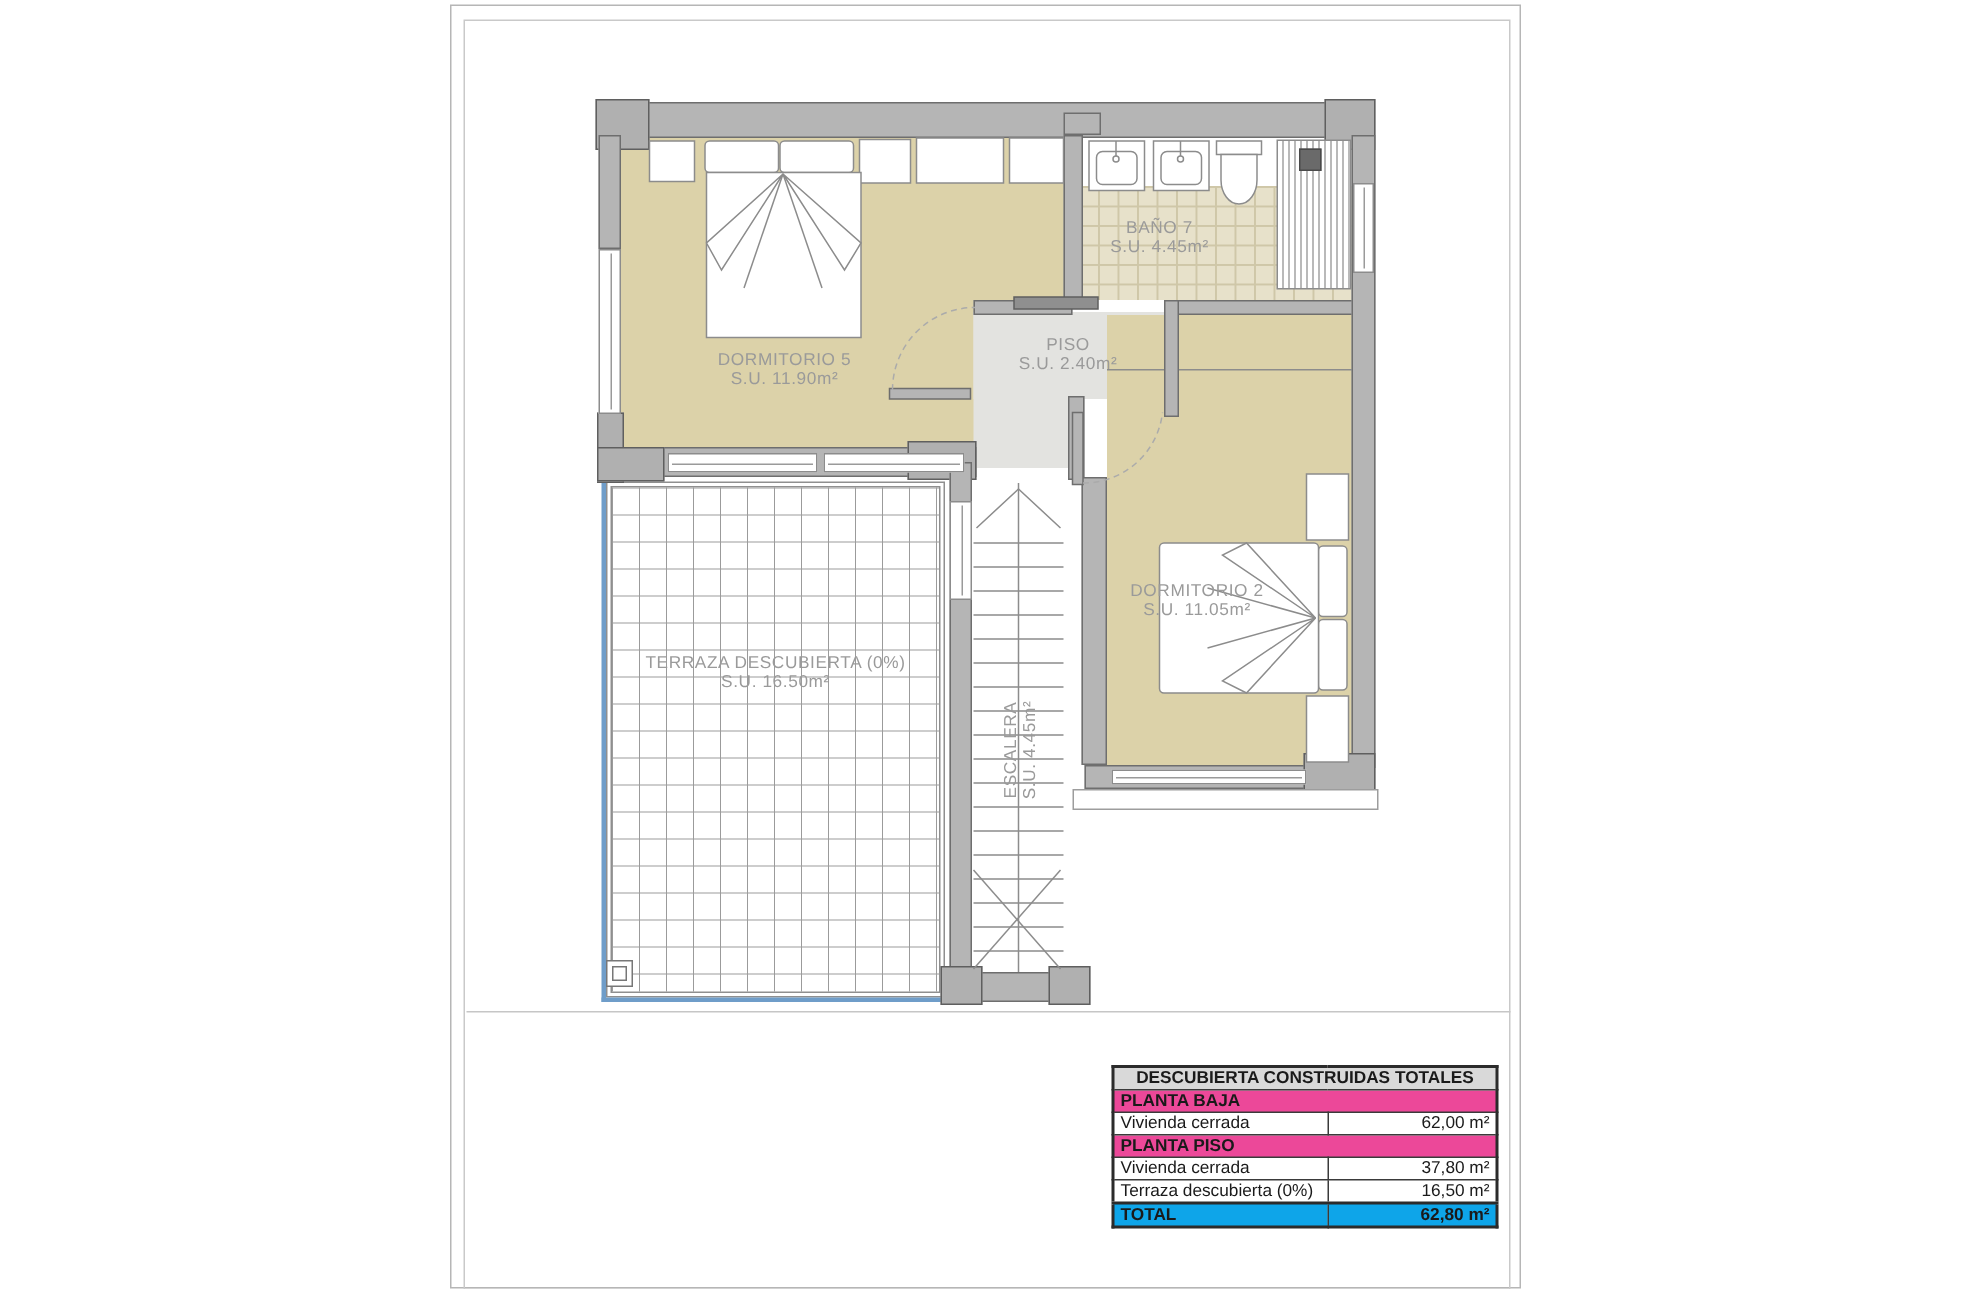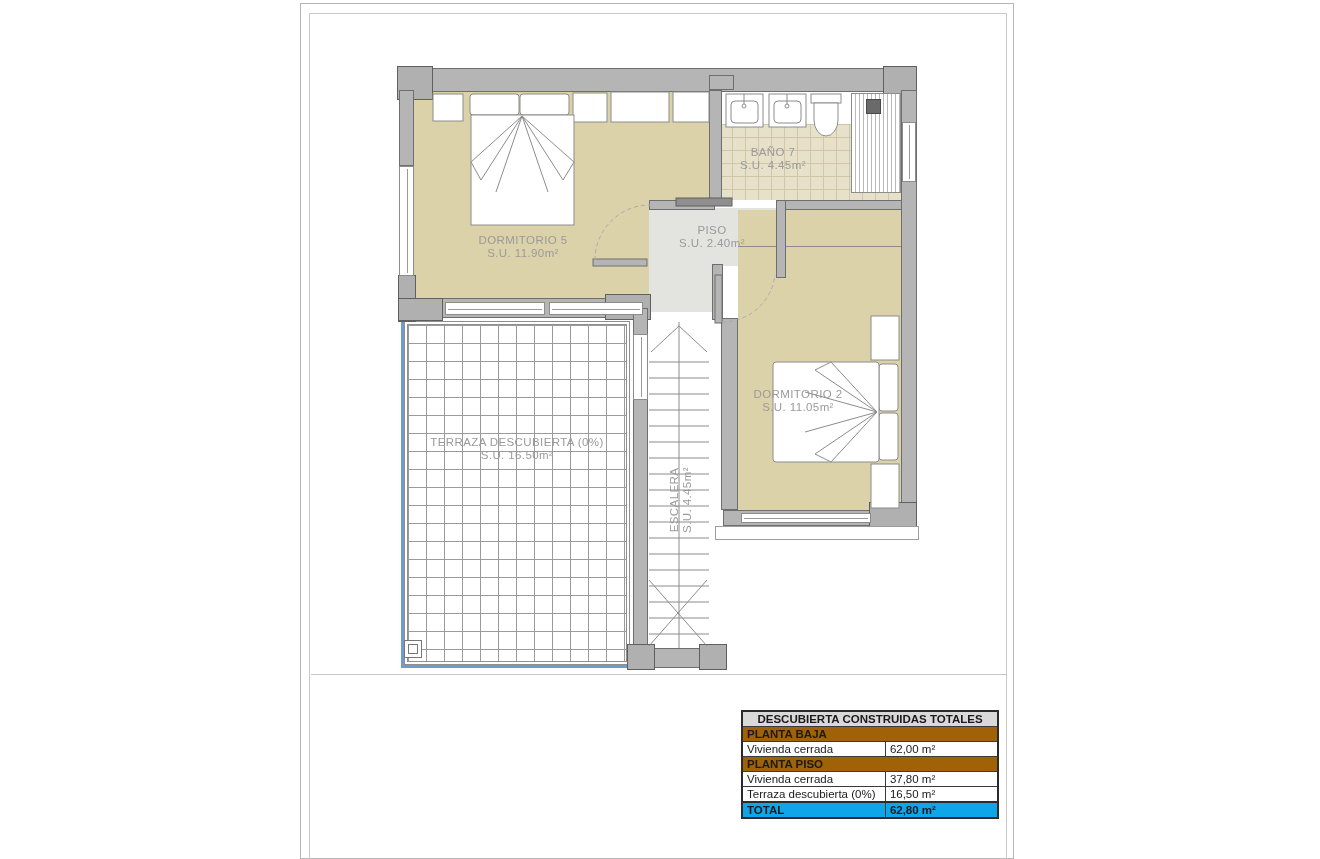--- a/index.html
+++ b/index.html
@@ -72,22 +72,22 @@
   .wm-brand { font-size:40px; font-weight:bold; letter-spacing:1px;
               border-bottom:3px solid rgba(255,255,255,.85); padding-bottom:2px; }
   .wm-tag { margin-top:8px; font-size:12px; color:rgba(255,255,255,.9); }
 
   
   .sumtab { position:absolute; left:440px; top:706px; width:258px;
             border-collapse:collapse; font-size:11.5px; color:#1a1a1a;
             border:2px solid #2b2b2b; background:#fff; }
   .sumtab td { border:1px solid #3a3a3a; padding:1px 4px; height:15px; }
   .sumtab .hdr  { background:#d9d9d9; text-align:center; font-weight:bold; }
-  .sumtab .sect { background:#a16207; font-weight:bold; }
-  .sumtab .val  { width:44%; }
+  .sumtab .sect { background:#ec4899; font-weight:bold; }
+  .sumtab .val  { text-align:right; width:44%; }
   .sumtab .total td { background:#0ea5e9; font-weight:bold; border-top:2px solid #2b2b2b; }
 </style>
 </head>
 <body>
 
 <div class="page">
   <div class="frame"></div>
   <div class="plot-line"></div>
 
   <div class="plan">

